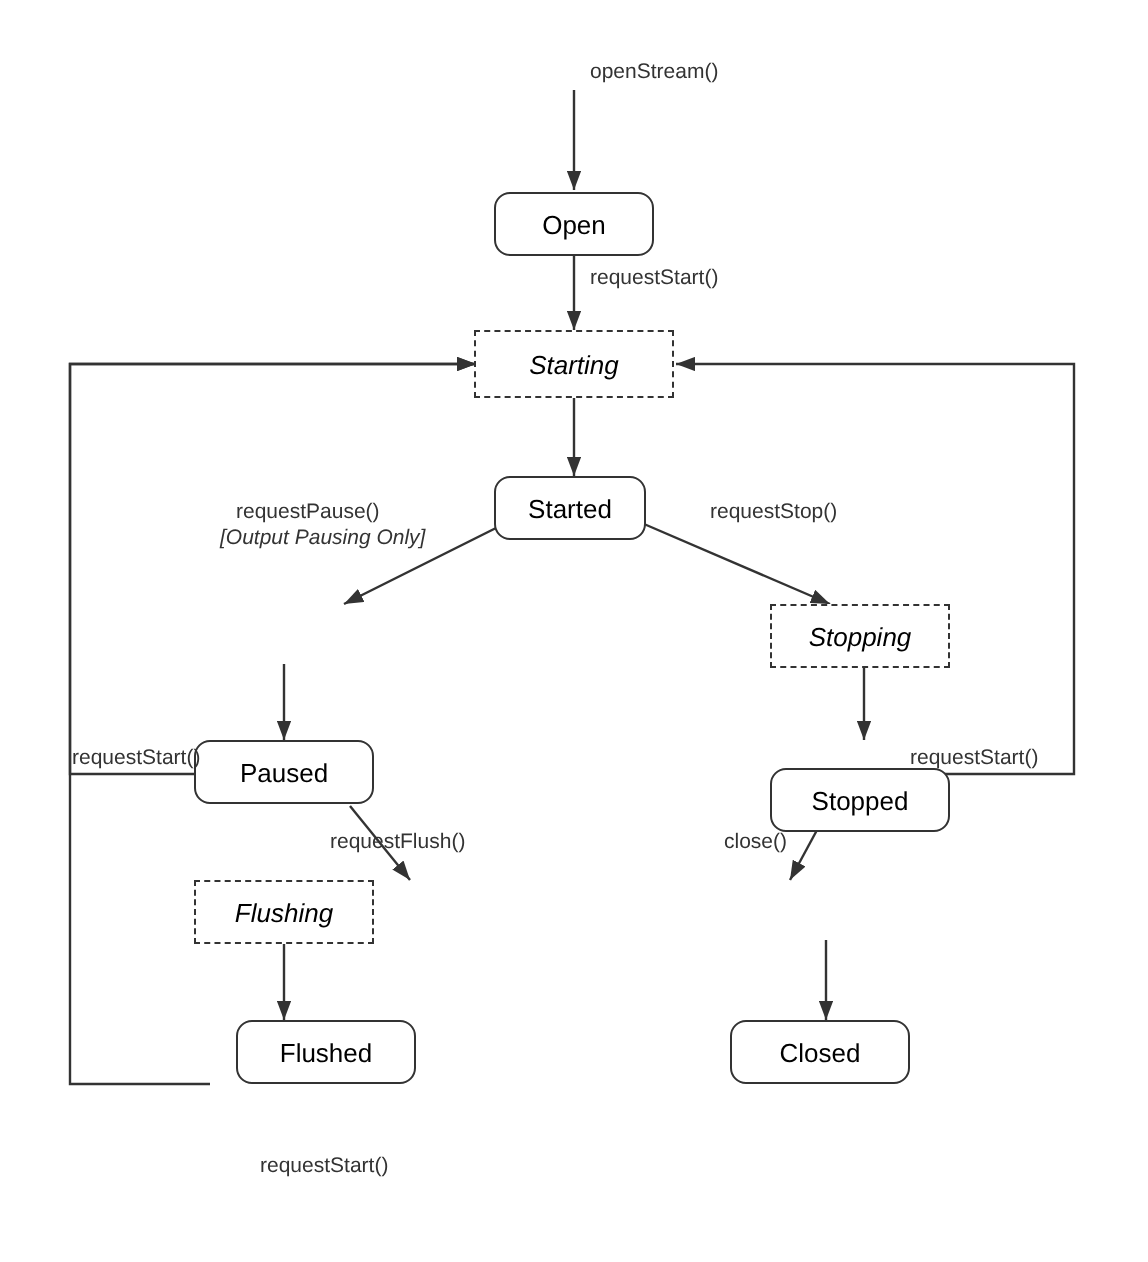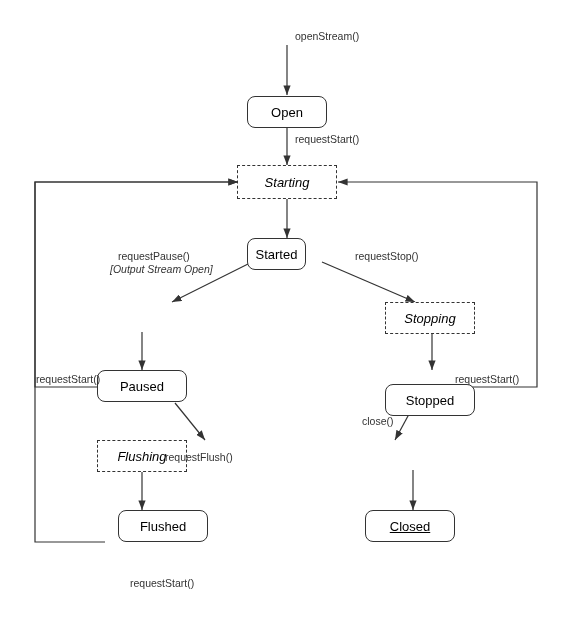--- a/index.html
+++ b/index.html
@@ -93,21 +93,21 @@
   </svg>
 
   <div class="state-box rounded" style="left:247px; top:96px; width:80px; height:32px;">
     <span>Open</span>
   </div>
 
   <div class="state-box dashed" style="left:237px; top:165px; width:100px; height:34px;">
     <span>Starting</span>
   </div>
 
-  <div class="state-box rounded" style="left:247px; top:238px; width:59px; height:32px;">
+  <div class="state-box rounded" style="left:247px; top:238px; width:76px; height:32px;">
     <span>Started</span>
   </div>
 
 
   <div class="state-box rounded" style="left:97px; top:370px; width:90px; height:32px;">
     <span>Paused</span>
   </div>
 
   <div class="state-box dashed" style="left:97px; top:440px; width:90px; height:32px;">
     <span>Flushing</span>
@@ -119,45 +119,45 @@
 
   <div class="state-box dashed" style="left:385px; top:302px; width:90px; height:32px;">
     <span>Stopping</span>
   </div>
 
   <div class="state-box rounded" style="left:385px; top:370px; width:90px; height:32px;margin-top:14px;">
     <span>Stopped</span>
   </div>
 
 
-  <div class="state-box rounded" style="left:365px; top:510px; width:90px; height:32px;text-decoration:underline;">
+  <div class="state-box rounded" style="left:365px; top:510px; width:90px; height:32px;">
     <span>Closed</span>
   </div>
 
   <div class="label" style="left:295px; top:30px;">
     <span>openStream()</span>
   </div>
 
   <div class="label" style="left:295px; top:133px;">
     <span>requestStart()</span>
   </div>
 
   <div class="label" style="left:118px; top:250px;">
     <span>requestPause()</span>
   </div>
 
   <div class="label italic" style="left:110px; top:263px;">
-    <span>[Output Stream Open]</span>
+    <span>[Output Pausing Only]</span>
   </div>
 
   <div class="label" style="left:355px; top:250px;">
     <span>requestStop()</span>
   </div>
 
-  <div class="label" style="left:165px; top:415px;margin-top:36px;">
+  <div class="label" style="left:165px; top:415px;">
     <span>requestFlush()</span>
   </div>
 
   <div class="label" style="left:36px; top:373px;">
     <span>requestStart()</span>
   </div>
 
   <div class="label" style="left:130px; top:577px;">
     <span>requestStart()</span>
   </div>

